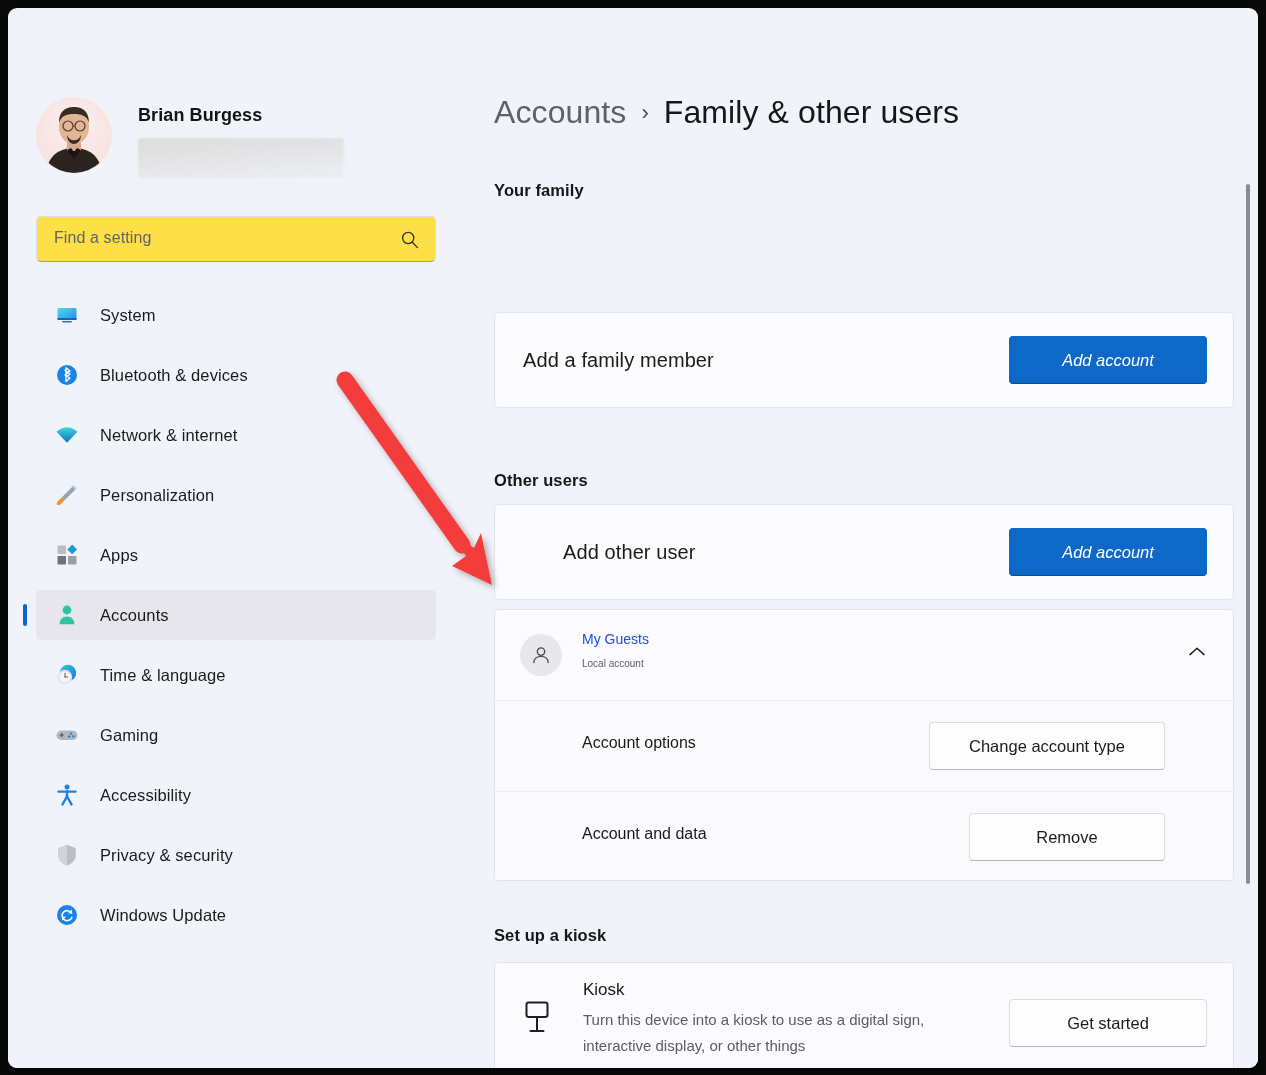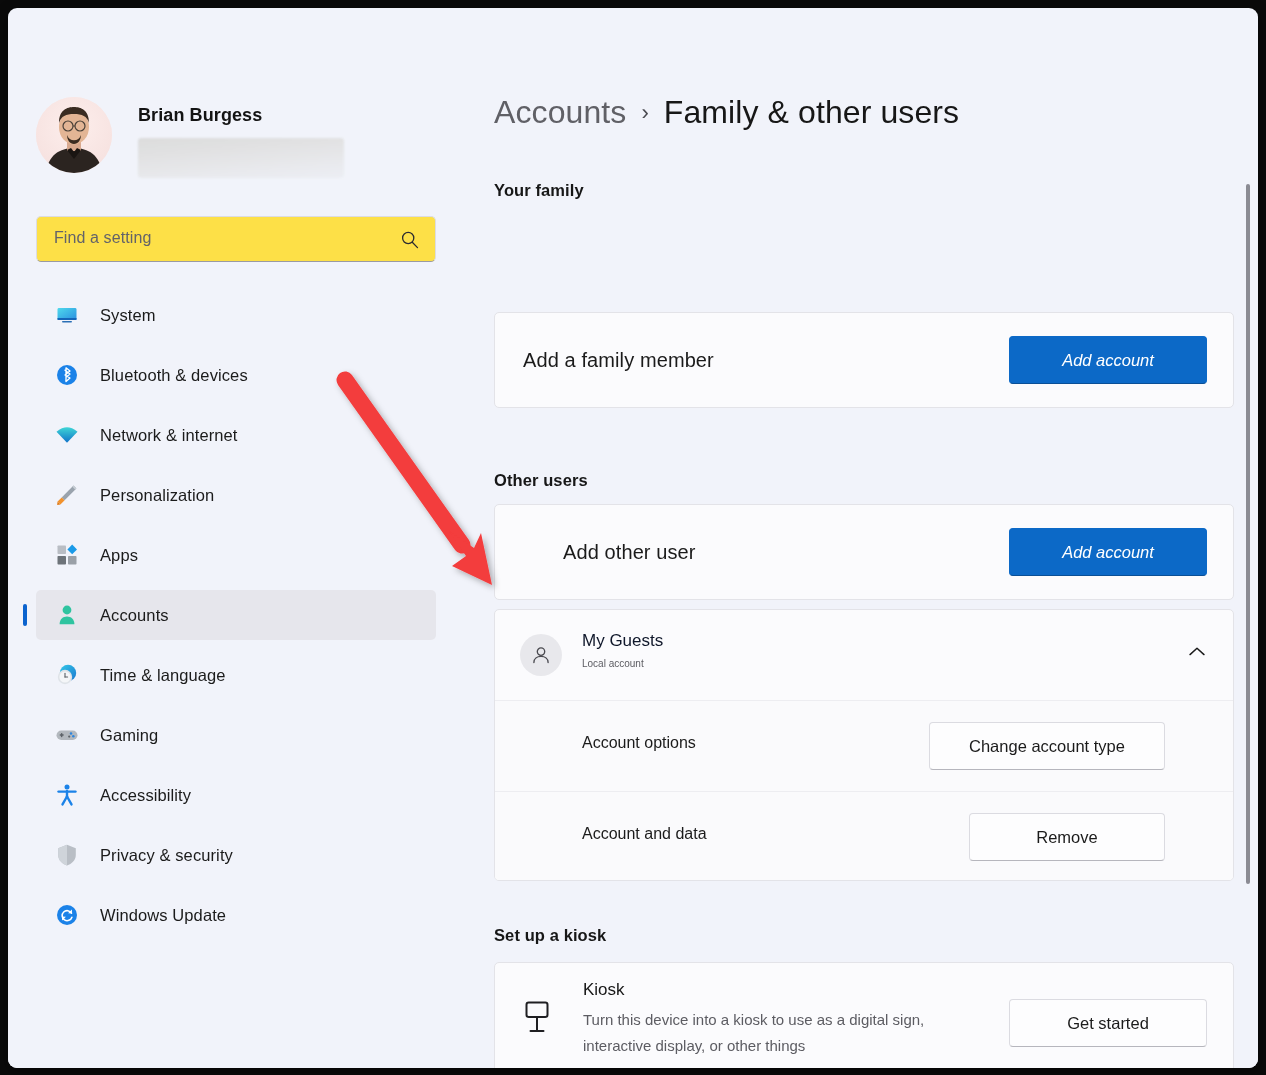--- a/index.html
+++ b/index.html
@@ -279,22 +279,22 @@
     position: absolute;
     left: 25px; top: 24px;
     width: 42px; height: 42px;
     border-radius: 50%;
     background: #E8E8EC;
     display: flex; align-items: center; justify-content: center;
   }
   #acct-name {
     position: absolute;
     left: 87px; top: 21px;
-    font-size: 17px;
-    color: #0f172a;
+    font-size: 14px;
+    color: #1d4ed8;
   }
   #acct-sub {
     position: absolute;
     left: 87px; top: 48px;
     font-size: 10px;
     color: #5c5c62;
   }
   #acct-chevron {
     position: absolute;
     right: 26px; top: 34px;

